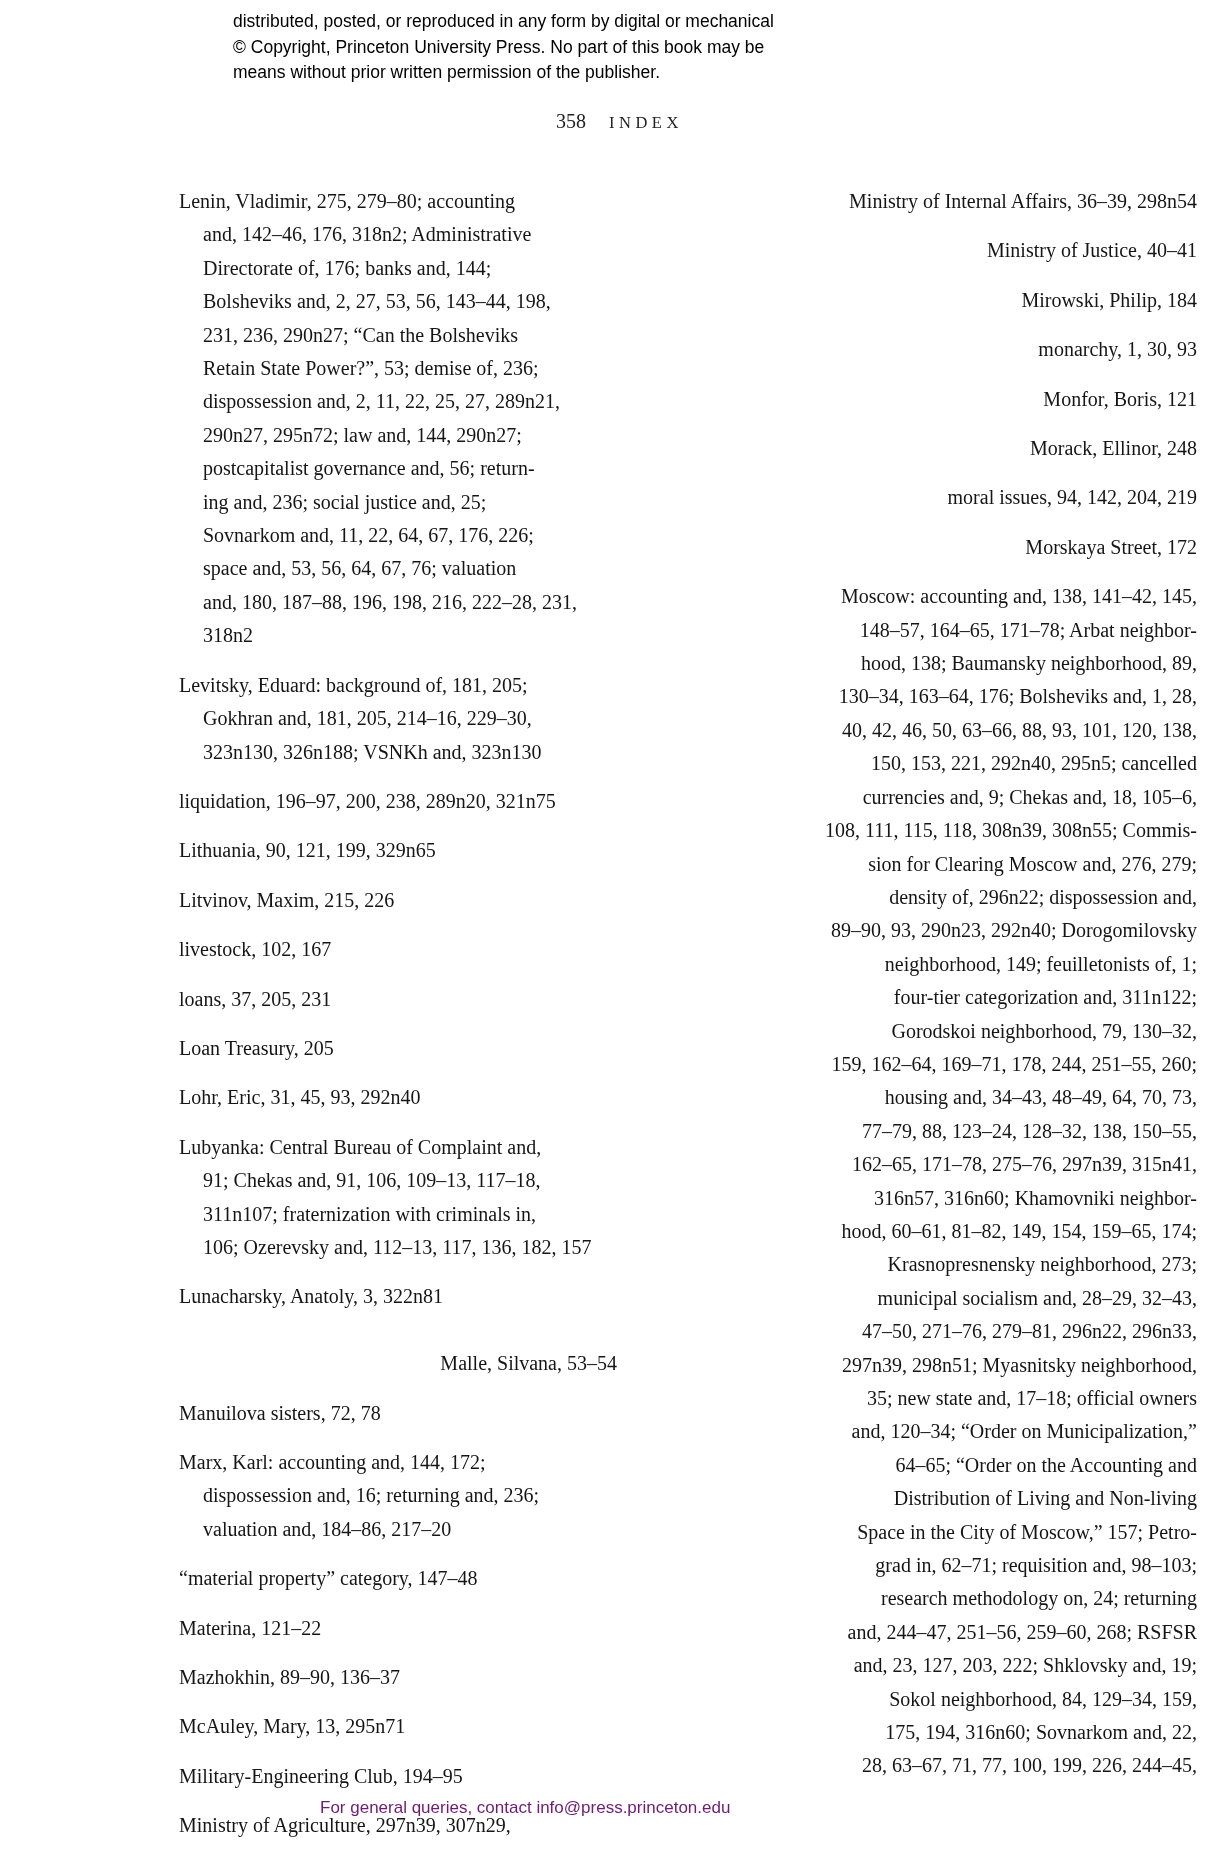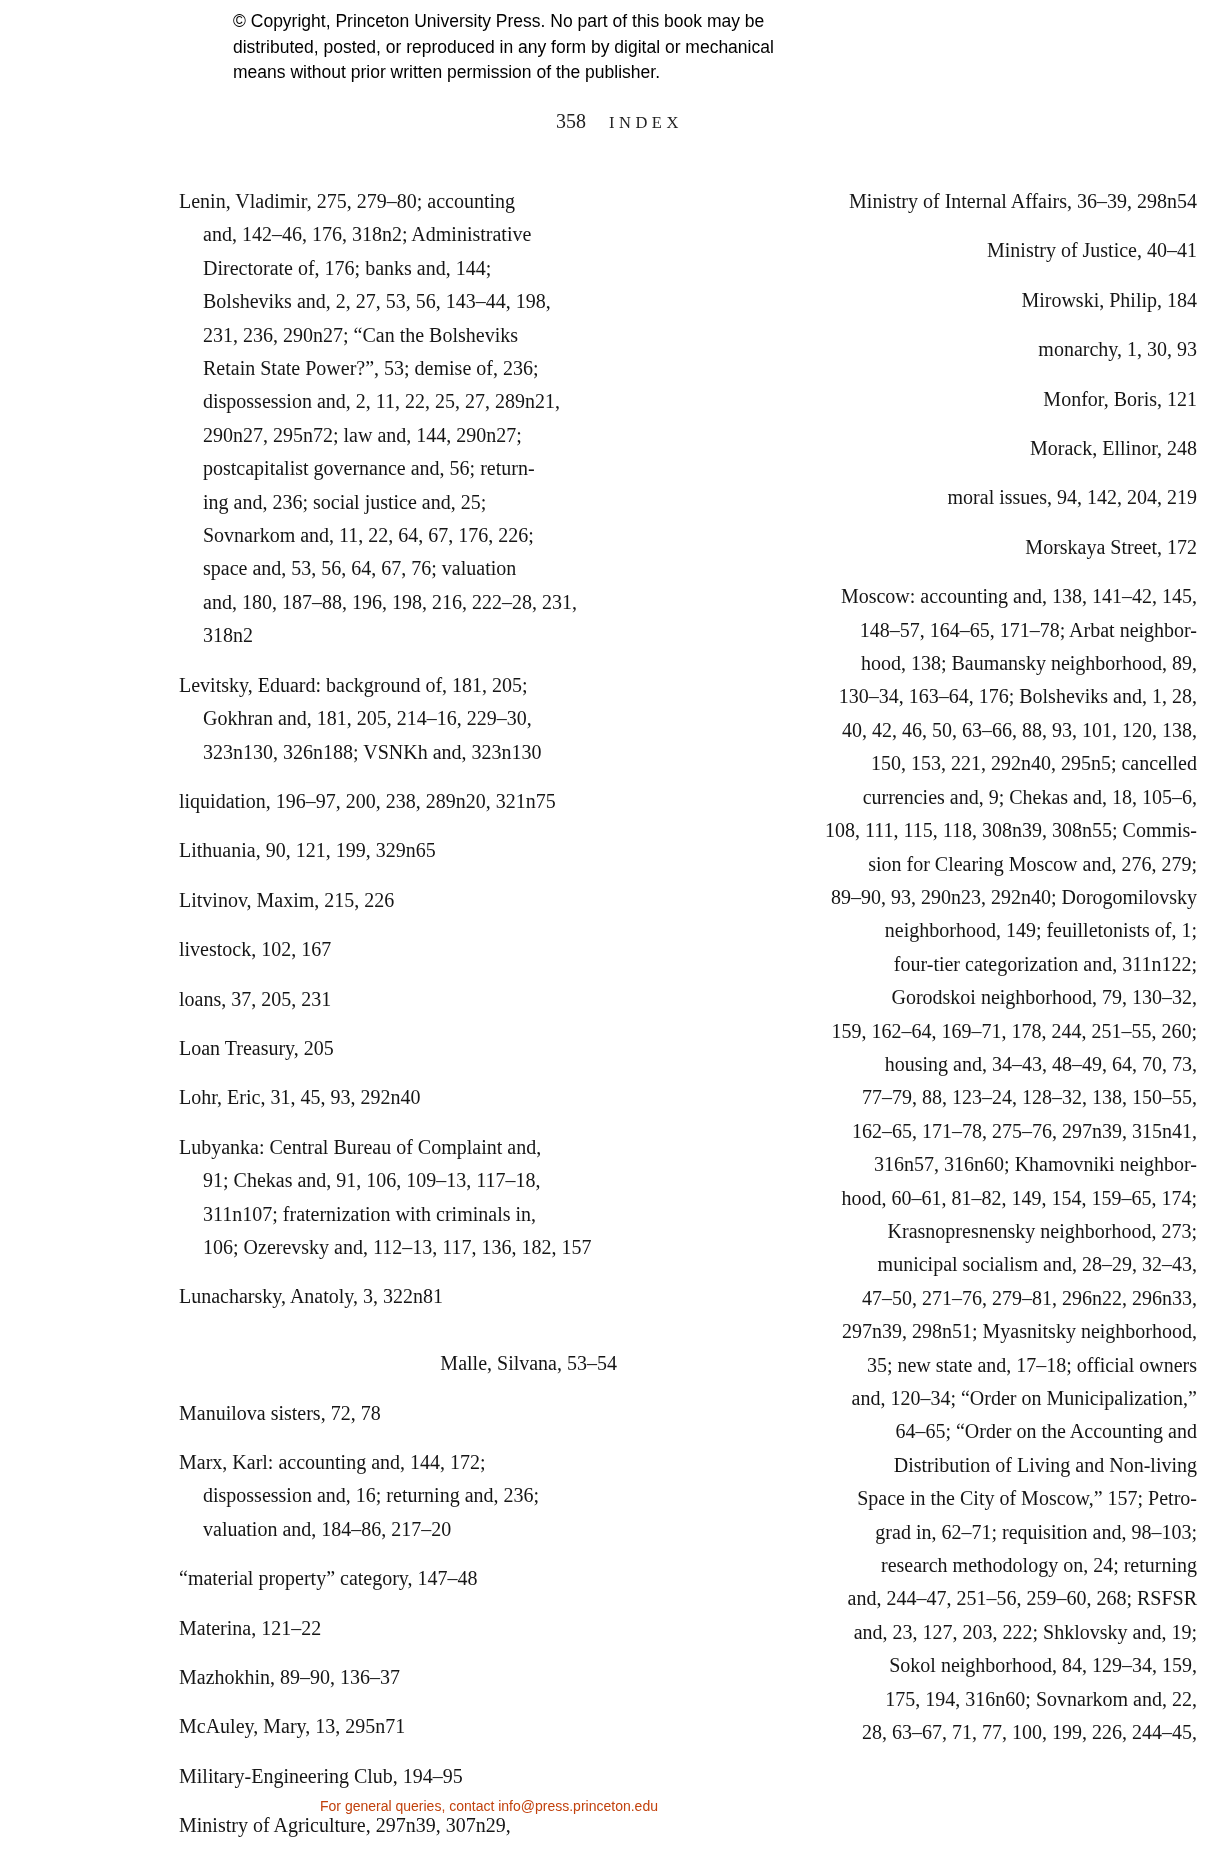--- a/index.html
+++ b/index.html
@@ -32,29 +32,29 @@
   .entry { margin:16px; }
   .entry.group-break { margin-top:33.4px;text-align:right; }
   .line {
     font-size:20px; line-height:33.4px;
     white-space:nowrap; color:#151515;
   }
   .line.cont { padding-left:24px; }
   .page-footer {
     position:absolute; left:320px; top:1798px;
     font-family:"Liberation Sans", sans-serif;
-    font-size:14px; color:#c2410c;
+    font-size:17px; color:#701a75;
   }
 </style>
 </head>
 <body>
 
 <div class="copyright">
+  <span>distributed, posted, or reproduced in any form by digital or mechanical</span>
   <span>© Copyright, Princeton University Press. No part of this book may be</span>
-  <span>distributed, posted, or reproduced in any form by digital or mechanical</span>
   <span>means without prior written permission of the publisher.</span>
 </div>
 
 <div class="page-header">
   <span class="page-number">358</span>
   <span class="index-title">INDEX</span>
 </div>
 
 <div id="col-left" class="index-col">
     <div class="entry">
@@ -171,20 +171,21 @@
     <div class="entry">
       <div class="line">Moscow: accounting and, 138, 141–42, 145,</div>
       <div class="line cont">148–57, 164–65, 171–78; Arbat neighbor-</div>
       <div class="line cont">hood, 138; Baumansky neighborhood, 89,</div>
       <div class="line cont">130–34, 163–64, 176; Bolsheviks and, 1, 28,</div>
       <div class="line cont">40, 42, 46, 50, 63–66, 88, 93, 101, 120, 138,</div>
       <div class="line cont">150, 153, 221, 292n40, 295n5; cancelled</div>
       <div class="line cont">currencies and, 9; Chekas and, 18, 105–6,</div>
       <div class="line cont">108, 111, 115, 118, 308n39, 308n55; Commis-</div>
       <div class="line cont">sion for Clearing Moscow and, 276, 279;</div>
+      <div class="line cont">density of, 296n22; dispossession and,</div>
       <div class="line cont">89–90, 93, 290n23, 292n40; Dorogomilovsky</div>
       <div class="line cont">neighborhood, 149; feuilletonists of, 1;</div>
       <div class="line cont">four-tier categorization and, 311n122;</div>
       <div class="line cont">Gorodskoi neighborhood, 79, 130–32,</div>
       <div class="line cont">159, 162–64, 169–71, 178, 244, 251–55, 260;</div>
       <div class="line cont">housing and, 34–43, 48–49, 64, 70, 73,</div>
       <div class="line cont">77–79, 88, 123–24, 128–32, 138, 150–55,</div>
       <div class="line cont">162–65, 171–78, 275–76, 297n39, 315n41,</div>
       <div class="line cont">316n57, 316n60; Khamovniki neighbor-</div>
       <div class="line cont">hood, 60–61, 81–82, 149, 154, 159–65, 174;</div>

